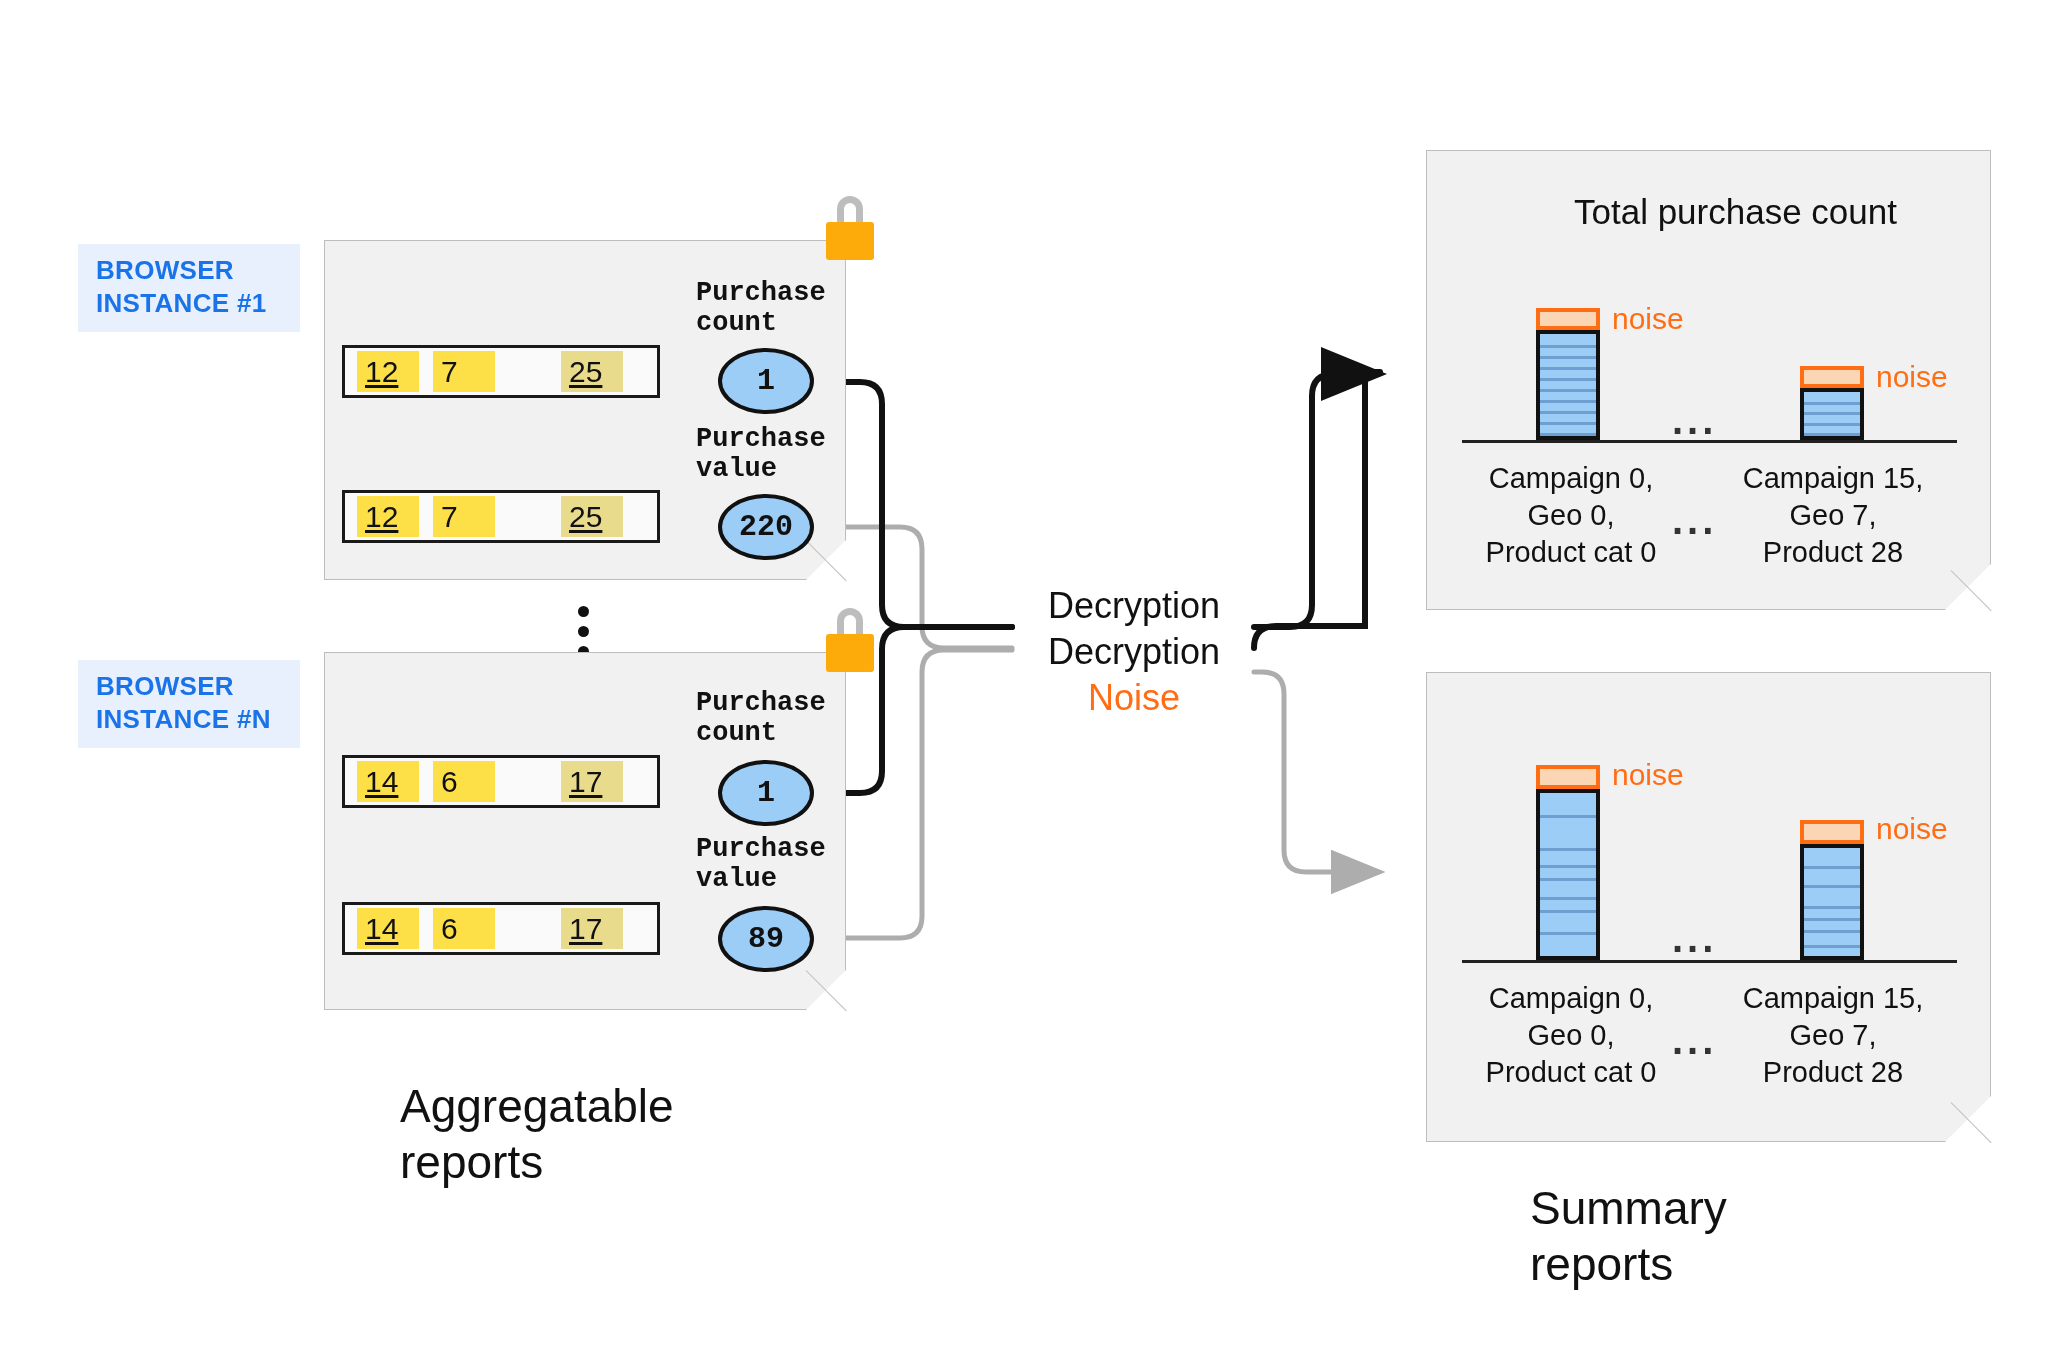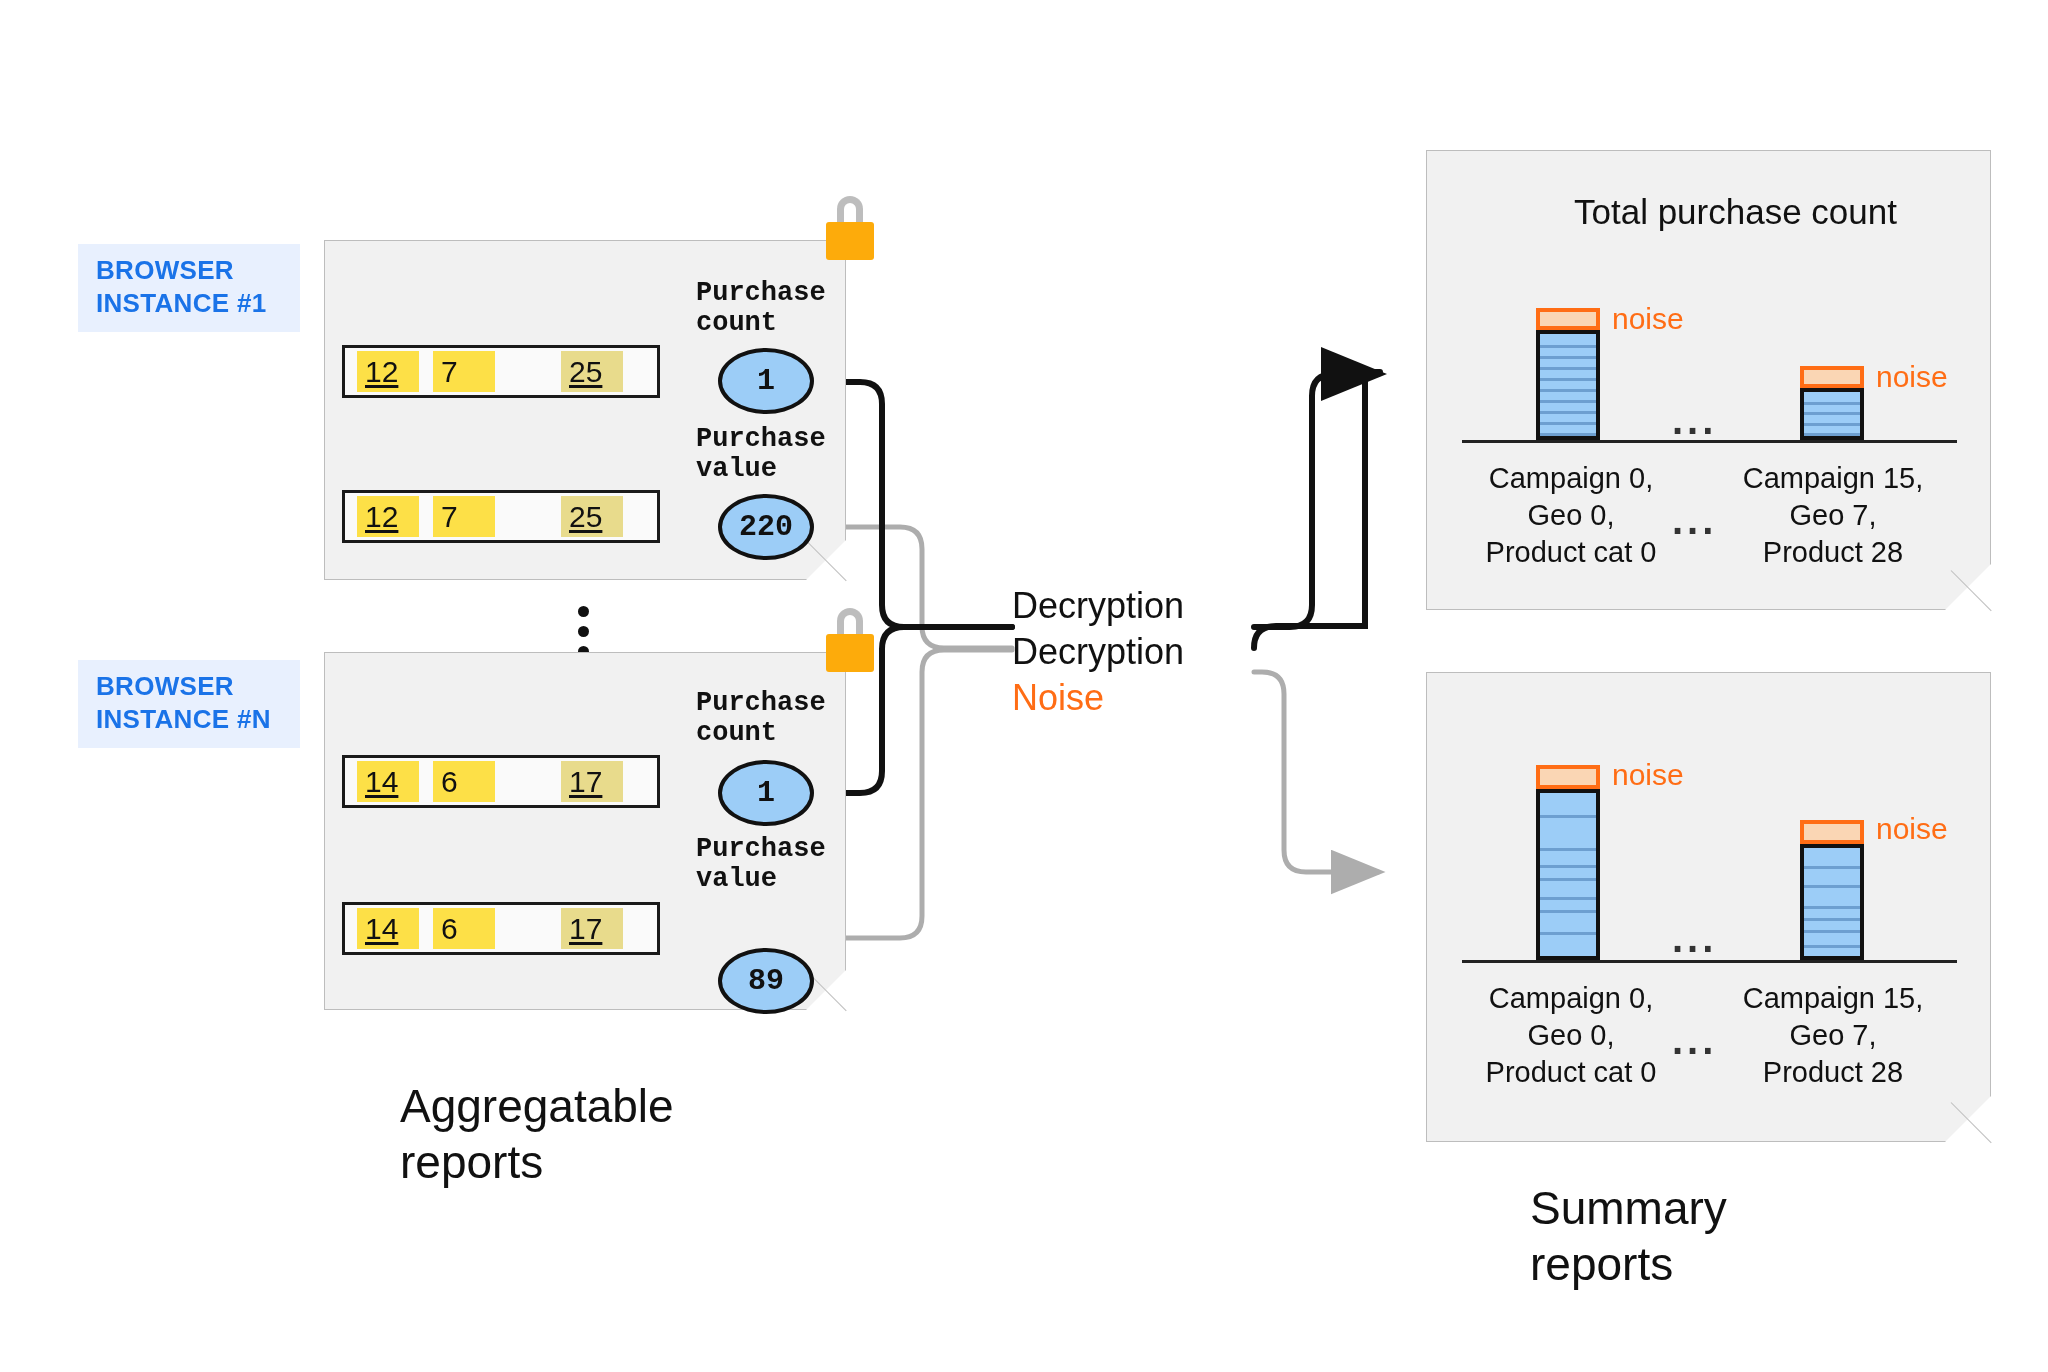--- a/index.html
+++ b/index.html
@@ -66,21 +66,21 @@
     position:absolute;left:0;top:26px;width:48px;height:38px;
     background:#fdab0b;border-radius:3px;
   }
 
   
   .vdots{position:absolute;display:flex;flex-direction:column;gap:9px;}
   .vdots i{display:block;width:11px;height:11px;border-radius:50%;background:#111;}
 
   
   .pipe-text{
-    position:absolute;font-size:36px;line-height:46px;color:#111;
+    position:absolute;text-align:center;font-size:36px;line-height:46px;color:#111;
     font-family:"Liberation Sans", sans-serif;
   }
   .pipe-text .noise{color:#ff6d15;}
 
   
   .card{
     position:absolute;background:#f1f1f1;border:1px solid #bdbdbd;box-sizing:border-box;
     clip-path:polygon(0 0, 100% 0, 100% calc(100% - 46px), calc(100% - 46px) 100%, 0 100%);
   }
   .card-title{
@@ -222,21 +222,21 @@
   </div>
 
   <div class="flabel abs" style="left:696px;top:688px;">Purchase
 count</div>
   <div class="bubble" style="left:718px;top:760px;width:96px;height:66px;">
     <span>1</span>
     </div>
 
   <div class="flabel abs" style="left:696px;top:834px;">Purchase
 value</div>
-  <div class="bubble" style="left:718px;top:948px;width:96px;height:66px;">
+  <div class="bubble" style="left:718px;top:906px;width:96px;height:66px;">
     <span>89</span>
     </div>
 
   <div class="pipe-text" style="left:1012px;top:583px;width:244px;">
     <div>Decryption</div>
     <div>Decryption</div>
     <div class="noise">Noise</div>
   </div>
 
   <div class="card" style="left:1426px;top:150px;width:565px;height:460px;"></div>

